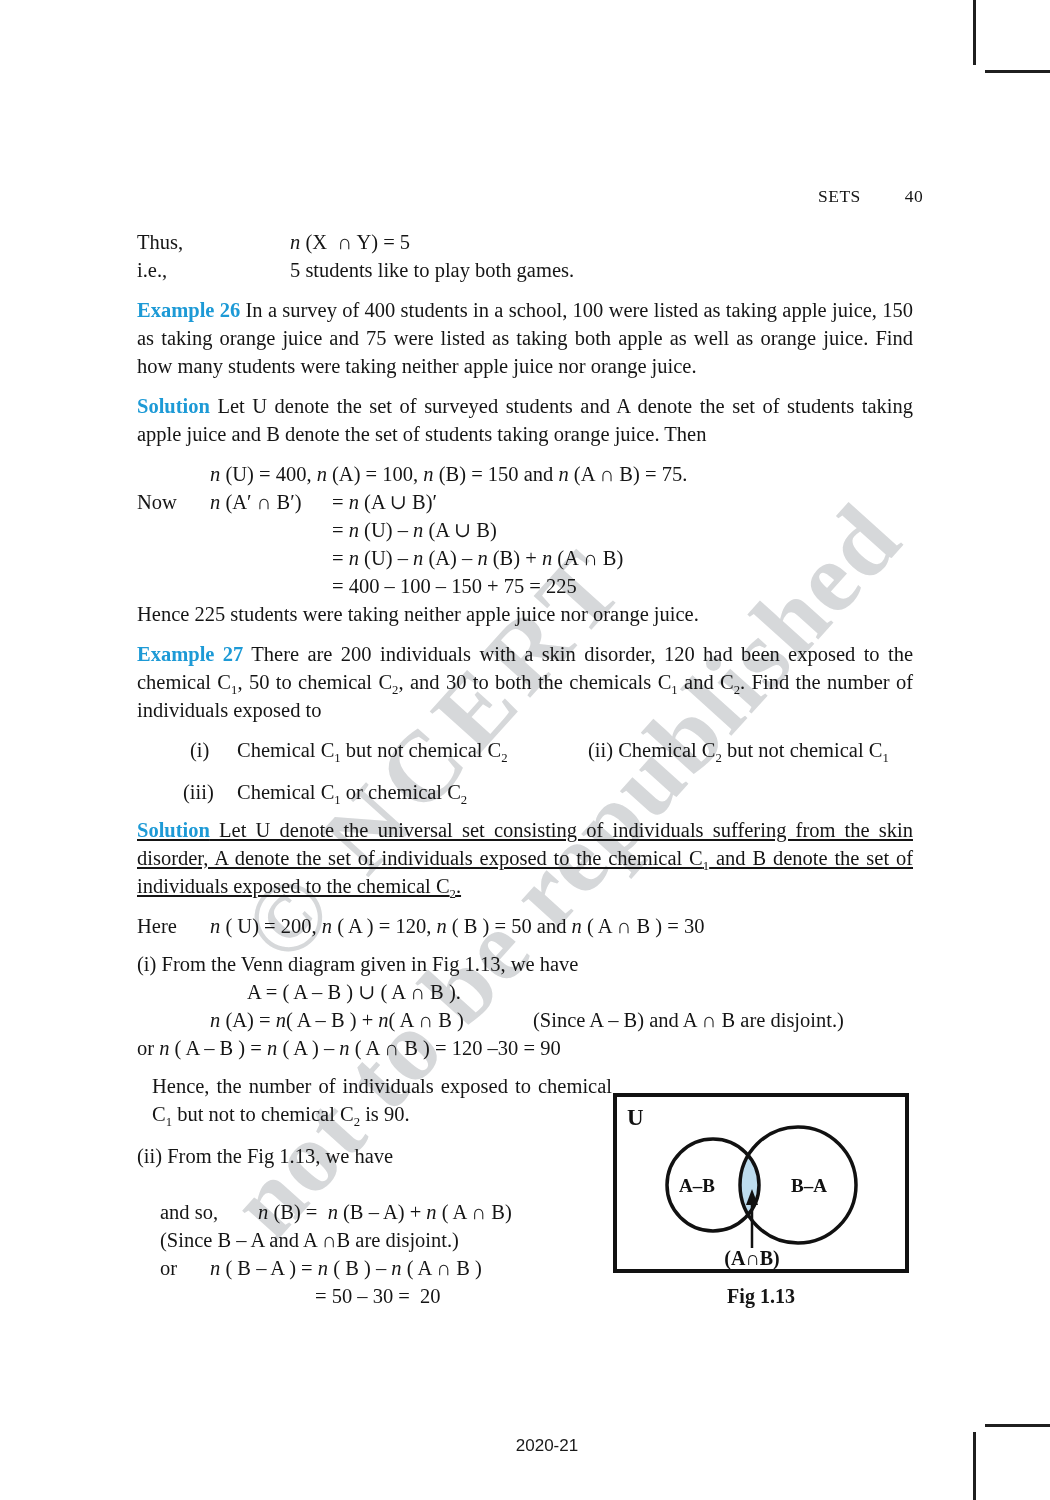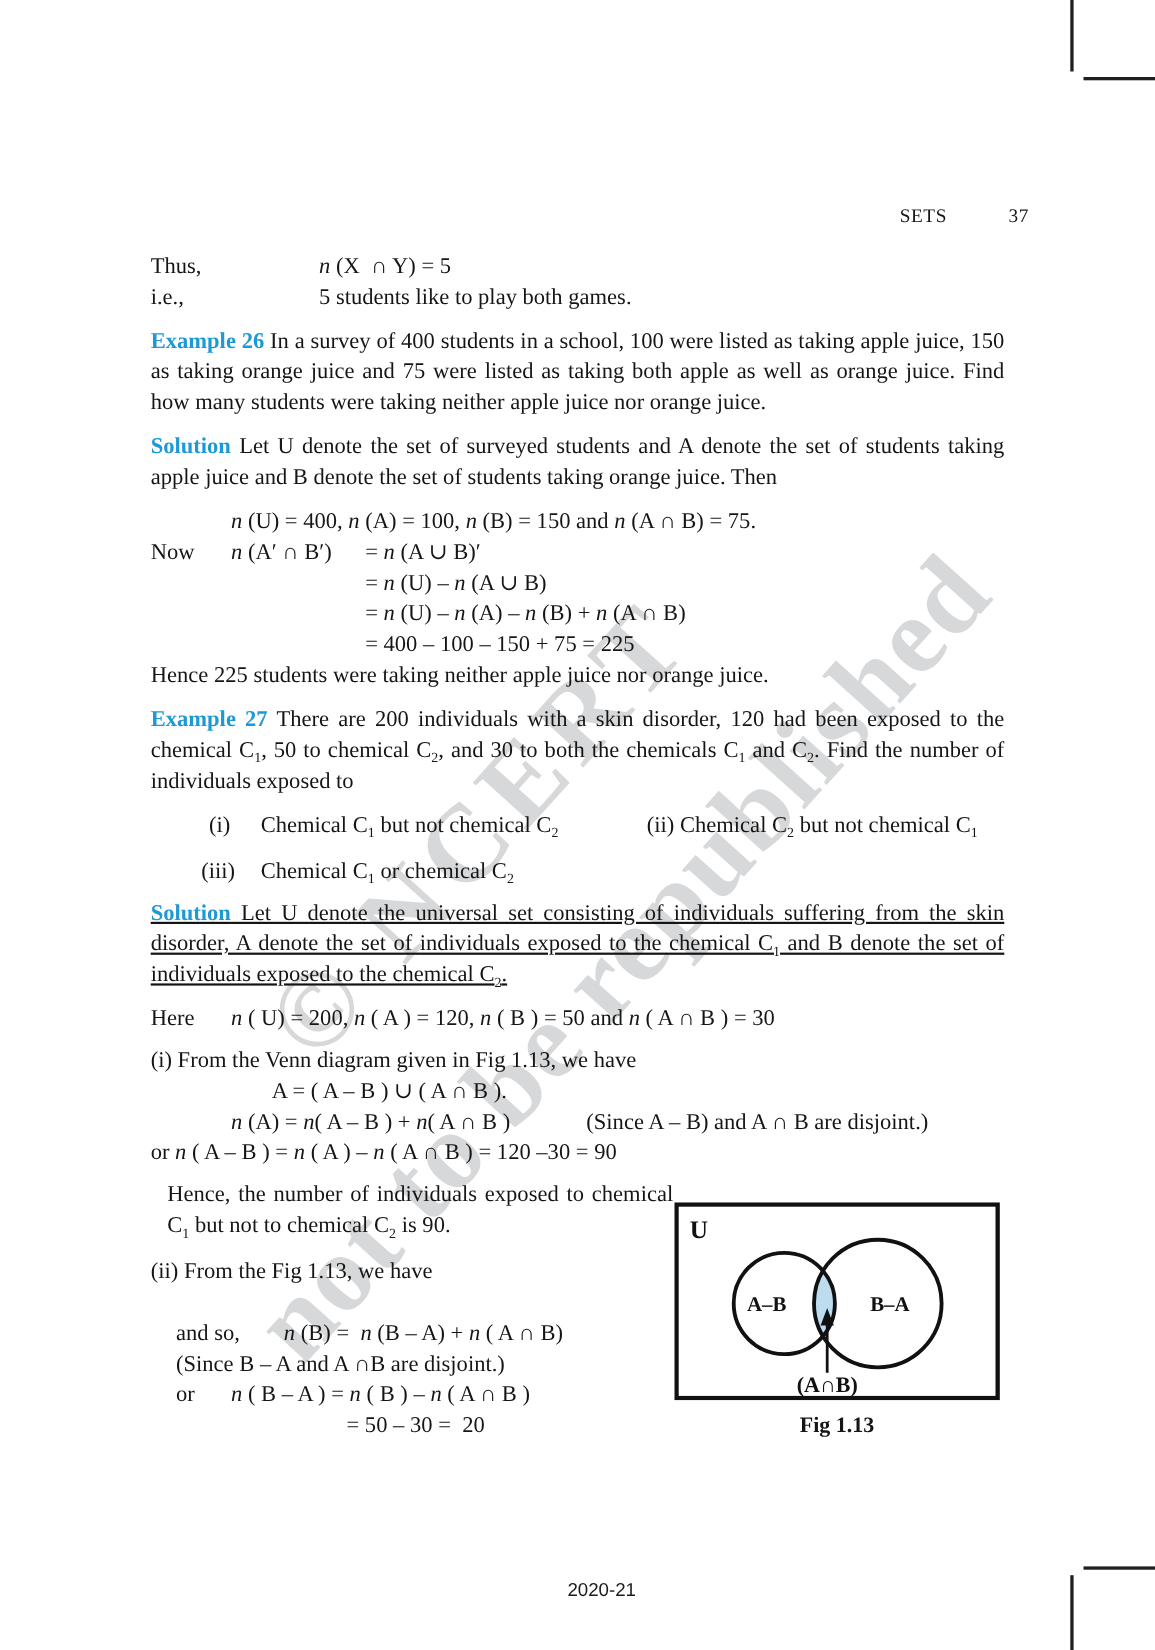--- a/index.html
+++ b/index.html
@@ -24,21 +24,21 @@
   .watermark .wm2{font-size:100px;line-height:175px;letter-spacing:2px;white-space:nowrap;}
   
   .blk{position:absolute;z-index:2;font-size:20.5px;line-height:28px;}
   .row{position:absolute;z-index:2;left:0;top:0;width:1050px;height:28px;font-size:20.5px;line-height:28px;padding-left:16px;}
   .seg{position:absolute;white-space:pre;}
   .para{text-align:justify;}
   .accent{color:#1d9ad6;font-weight:bold;}
   sub{font-size:0.62em;line-height:0;}
   i{font-style:italic;}
   
-  .hdr{position:absolute;z-index:2;top:186px;left:818px;display:flex;gap:56px;font-size:17.5px;letter-spacing:.5px;}
+  .hdr{position:absolute;z-index:2;top:186px;left:818px;display:flex;gap:44px;font-size:17.5px;letter-spacing:.5px;}
   .ftr{position:absolute;z-index:2;top:1436px;left:0;width:1050px;text-align:center;
        font-family:"Liberation Sans","DejaVu Sans",sans-serif;font-size:17px;color:#1a1a1a;margin-left:22px;}
   
   .crop{position:absolute;background:#1f1f1f;z-index:3;}
   .crop.tr-v{left:973px;top:0;width:3px;height:65px;}
   .crop.tr-h{left:985px;top:70px;width:65px;height:3px;}
   .crop.br-h{left:985px;top:1424px;width:65px;height:3px;}
   .crop.br-v{left:973px;top:1432px;width:3px;height:68px;}
   
   .venn-wrap{position:absolute;left:613px;top:1093px;z-index:2;}
@@ -55,21 +55,21 @@
     <div class="wm2">not to be republished</div>
   </div>
 
   <div class="crop tr-v"></div>
   <div class="crop tr-h"></div>
   <div class="crop br-h"></div>
   <div class="crop br-v"></div>
 
   <div class="hdr">
     <span>SETS</span>
-    <span>37</span>
+    <span>40</span>
   </div>
 
   <div class="row" style="top:228px">
     <span class="seg" style="left:137px">Thus,</span>
     <span class="seg" style="left:290px"><i>n</i> (X  ∩ Y) = 5</span>
   </div>
   <div class="row" style="top:256px">
     <span class="seg" style="left:137px">i.e.,</span>
     <span class="seg" style="left:290px">5 students like to play both games.</span>
   </div>

